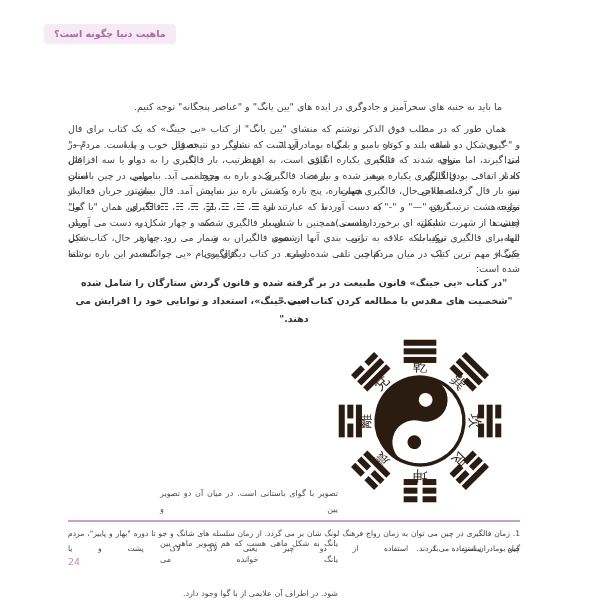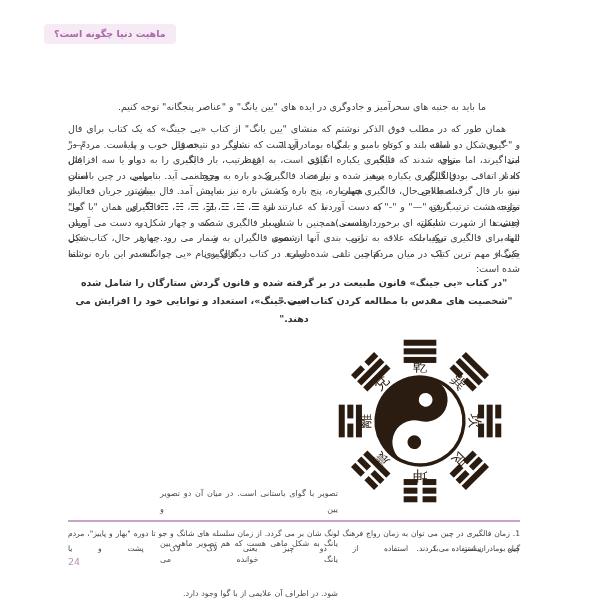--- a/index.html
+++ b/index.html
@@ -6,21 +6,21 @@
   body{width:600px;height:602px;position:relative;overflow:hidden;
        font-family:"DejaVu Sans","Liberation Sans",sans-serif;}
   .page{position:absolute;inset:0;background:#ffffff;direction:rtl;}
 
   .header-tab{position:absolute;left:44px;top:24px;background:#f6ebf4;color:#ad68a9;
       font-size:9.5px;font-weight:bold;padding:4px 10px 5px;border-radius:4px;direction:rtl;}
 
   .heading{position:absolute;right:80px;top:66px;color:#5f2167;font-size:15px;
       font-weight:bold;direction:rtl;}
 
-  .intro{position:absolute;right:92px;left:68px;top:101px;font-size:9.5px;color:#3c3c3c;
+  .intro{position:absolute;right:76px;left:68px;top:101px;font-size:9.5px;color:#3c3c3c;
       text-align:right;padding-right:22px;box-sizing:border-box;direction:rtl;}
 
   .para{position:absolute;right:80px;left:68px;top:121px;direction:rtl;}
   .bline{height:15.6px;line-height:15.6px;font-size:9.5px;color:#3c3c3c;
       text-align:justify;text-align-last:justify;white-space:nowrap0;direction:rtl;}
   .bline.first{padding-right:14px;}
   .bline.last{text-align-last:right;}
 
   .quotes{position:absolute;right:80px;left:68px;top:274px;direction:rtl;}
   .qline{height:18px;line-height:18px;font-size:9.5px;font-weight:bold;color:#333333;

